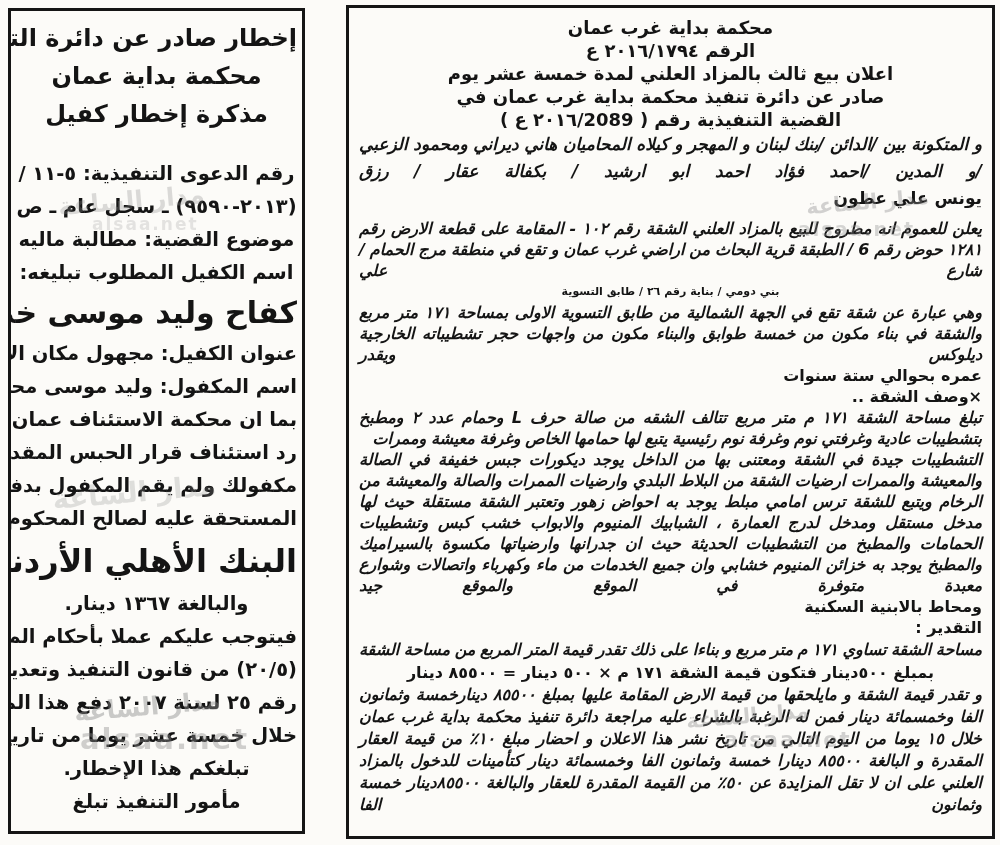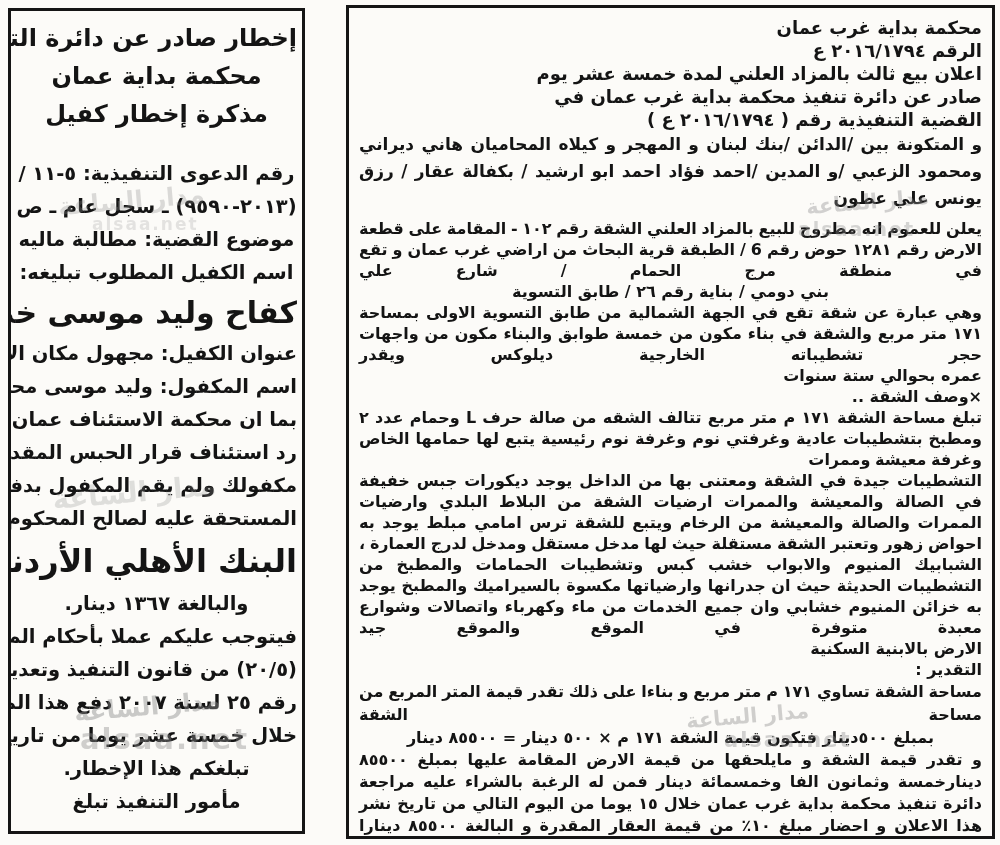--- a/index.html
+++ b/index.html
@@ -19,27 +19,27 @@
   }
   .left-box{left:8px;top:8px;width:297px;height:826px;padding:8px 5px;text-align:center;}
   .right-box{left:346px;top:5px;width:649px;height:834px;padding:8px 10px;}
   
   .ln-title{font-size:24px;line-height:38px;font-weight:bold;white-space:nowrap;}
   .ln-meta{font-size:19.5px;line-height:33px;font-weight:bold;white-space:nowrap;}
   .ln-gap{height:24px;}
   .ln-name{font-size:30px;line-height:48px;font-weight:bold;white-space:nowrap;}
   .ln-bank{font-size:32px;line-height:52px;font-weight:bold;white-space:nowrap;}
   
-  .rn-h{font-size:18px;line-height:23px;font-weight:bold;}
-  .rn-p{font-size:16px;line-height:21px;font-weight:bold;text-align:justify;word-spacing:-1px;margin:0;}
+  .rn-h{font-size:18px;line-height:23px;font-weight:bold;text-align:center;}
+  .rn-p{font-size:16px;line-height:21px;font-weight:bold;text-align:justify;word-spacing:-1px;margin:0;font-style:italic;}
   .rn-p.full{text-align-last:justify;}
   .rn-tail-right{font-size:16px;line-height:21px;font-weight:bold;text-align:right;}
   .rn-tail-indent{font-size:16px;line-height:21px;font-weight:bold;text-align:right;padding-left:0;padding-right:0;margin-left:0;}
   .rn-tail-indent span{display:inline-block;margin-left:76px;}
-  .rn-center{font-size:16px;line-height:21px;font-weight:bold;text-align:center;}
+  .rn-center{font-size:11px;line-height:21px;font-weight:bold;text-align:center;}
   .rn-parties{font-size:17px;line-height:27px;}
   .rn-est{font-size:16px;line-height:23px;}
   .rn-est2{font-size:16px;line-height:22px;}
   .sp6{height:6px;}
   
   .wm{position:absolute;color:#8d8d8d;font-weight:bold;pointer-events:none;white-space:nowrap;}
   .wm-ar{font-size:25px;transform:rotate(-5deg);}
   .wm-en{font-size:26px;letter-spacing:2px;direction:ltr;}
 </style>
 </head>
@@ -71,32 +71,32 @@
     <div class="ln-meta">خلال خمسة عشر يوما من تاريخ</div>
     <div class="ln-meta">تبلغكم هذا الإخطار.</div>
     <div class="ln-meta">مأمور التنفيذ تبلغ</div>
   </div>
 
   <div class="box right-box">
     <div class="rn-h">محكمة بداية غرب عمان</div>
     <div class="rn-h">الرقم ٢٠١٦/١٧٩٤ ع</div>
     <div class="rn-h">اعلان بيع ثالث  بالمزاد العلني  لمدة خمسة عشر يوم</div>
     <div class="rn-h">صادر عن دائرة تنفيذ محكمة بداية غرب عمان في</div>
-    <div class="rn-h">القضية التنفيذية رقم ( ٢٠١٦/١٧٩٤ ع )</div>
+    <div class="rn-h">القضية التنفيذية رقم ( ٢٠١٦/2089 ع )</div>
     <div class="rn-p full rn-parties">و المتكونة بين /الدائن /بنك لبنان و المهجر و كيلاه المحاميان هاني ديراني ومحمود الزعبي /و المدين /احمد فؤاد احمد ابو ارشيد / بكفالة عقار / رزق</div>
     <div class="rn-tail-right rn-parties">يونس علي عطون</div>
     <div class="sp6"></div>
     <div class="rn-p full">يعلن للعموم انه مطروح للبيع بالمزاد العلني الشقة رقم ١٠٢ - المقامة على قطعة الارض رقم ١٢٨١ حوض رقم 6 / الطبقة قرية البحاث من اراضي غرب عمان و تقع في منطقة مرج الحمام / شارع علي</div>
     <div class="rn-center">بني دومي / بناية رقم ٢٦ / طابق التسوية</div>
     <div class="rn-p full">وهي عبارة عن شقة تقع في الجهة الشمالية من طابق التسوية الاولى بمساحة ١٧١ متر مربع والشقة في بناء مكون من خمسة طوابق والبناء مكون من واجهات حجر تشطيباته الخارجية ديلوكس ويقدر</div>
     <div class="rn-tail-indent"><span>عمره بحوالي ستة سنوات</span></div>
     <div class="rn-tail-right">×وصف الشقة ..</div>
     <div class="rn-p">تبلغ مساحة الشقة ١٧١ م متر مربع تتالف الشقه من صالة حرف L وحمام عدد ٢ ومطبخ بتشطيبات عادية وغرفتي نوم وغرفة نوم رئيسية يتبع لها حمامها الخاص وغرفة معيشة وممرات</div>
     <div class="rn-p full">التشطيبات جيدة في الشقة ومعتنى بها من الداخل يوجد ديكورات جبس خفيفة في الصالة والمعيشة والممرات ارضيات الشقة من البلاط البلدي وارضيات الممرات والصالة والمعيشة من الرخام ويتبع للشقة ترس امامي مبلط يوجد به احواض زهور وتعتبر الشقة مستقلة حيث لها مدخل مستقل ومدخل لدرج العمارة ، الشبابيك المنيوم والابواب خشب كبس وتشطيبات الحمامات والمطبخ من التشطيبات الحديثة حيث ان جدرانها وارضياتها مكسوة بالسيراميك والمطبخ يوجد به خزائن المنيوم خشابي وان جميع الخدمات من ماء وكهرباء واتصالات وشوارع معبدة متوفرة في الموقع والموقع جيد</div>
-    <div class="rn-tail-indent"><span>الارض بالابنية السكنية</span></div>
+    <div class="rn-tail-indent"><span>ومحاط بالابنية السكنية</span></div>
     <div class="rn-tail-right">التقدير :</div>
     <div class="rn-p full rn-est">مساحة الشقة تساوي ١٧١ م متر مربع و بناءا على ذلك تقدر قيمة المتر المربع من مساحة الشقة</div>
     <div class="rn-center rn-est">بمبلغ ٥٠٠دينار فتكون قيمة الشقة ١٧١ م × ٥٠٠ دينار = ٨٥٥٠٠ دينار</div>
     <div class="rn-p full rn-est2">و تقدر قيمة الشقة و مايلحقها من قيمة الارض المقامة عليها بمبلغ ٨٥٥٠٠ دينارخمسة وثمانون الفا وخمسمائة دينار فمن له الرغبة بالشراء عليه مراجعة دائرة تنفيذ محكمة بداية غرب عمان خلال ١٥ يوما من اليوم التالي من تاريخ نشر هذا الاعلان و احضار مبلغ ١٠٪ من قيمة العقار المقدرة و البالغة  ٨٥٥٠٠ دينارا خمسة وثمانون الفا  وخمسمائة دينار  كتأمينات للدخول بالمزاد العلني على ان لا تقل المزايدة عن ٥٠٪ من القيمة المقدرة للعقار والبالغة ٨٥٥٠٠دينار خمسة وثمانون الفا</div>
 
   </div>
 
   <div class="wm wm-ar" style="left:58px;top:186px;opacity:.30;">مدار الساعة</div>
   <div class="wm wm-en" style="left:92px;top:214px;opacity:.22;font-size:17px;">alsaa.net</div>
   <div class="wm wm-ar" style="left:52px;top:476px;opacity:.26;font-size:28px;">مدار الساعة</div>

